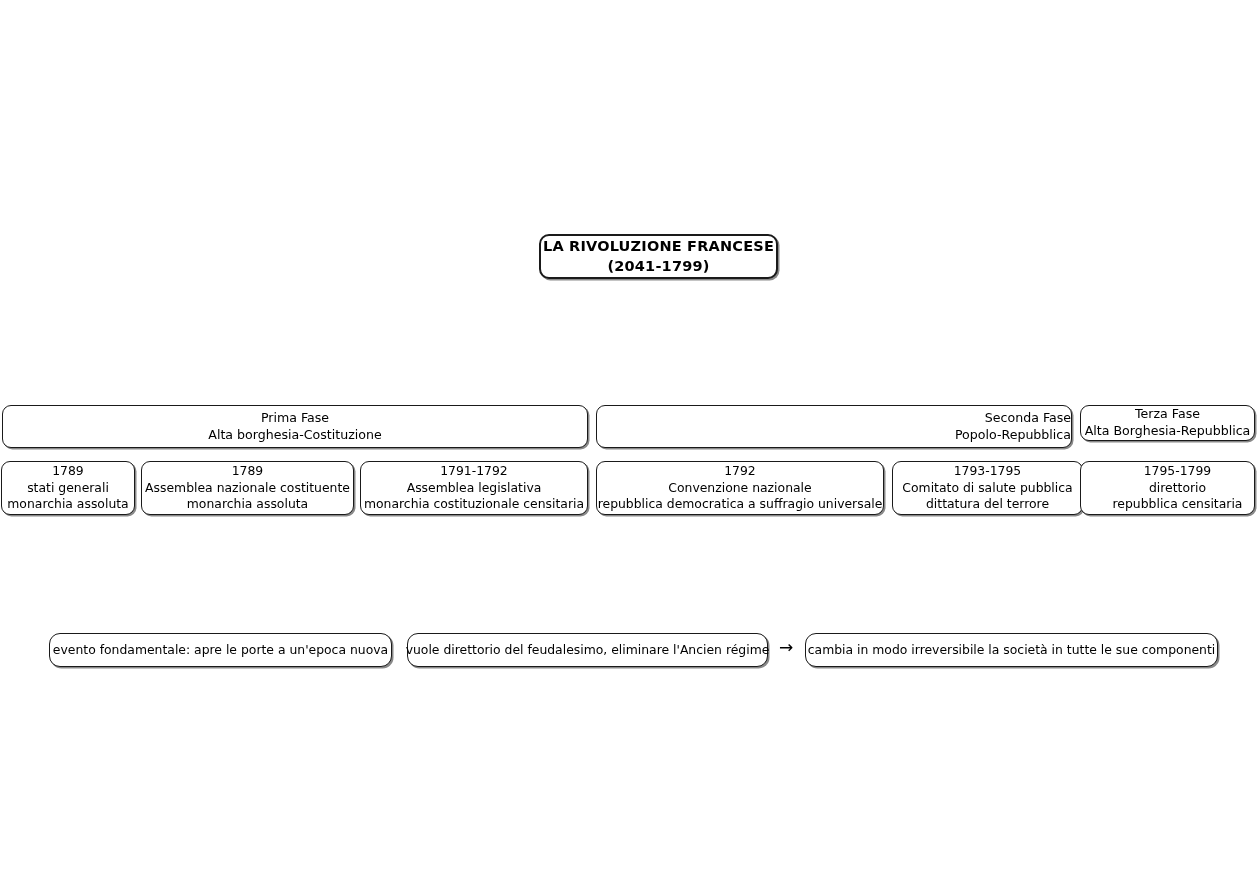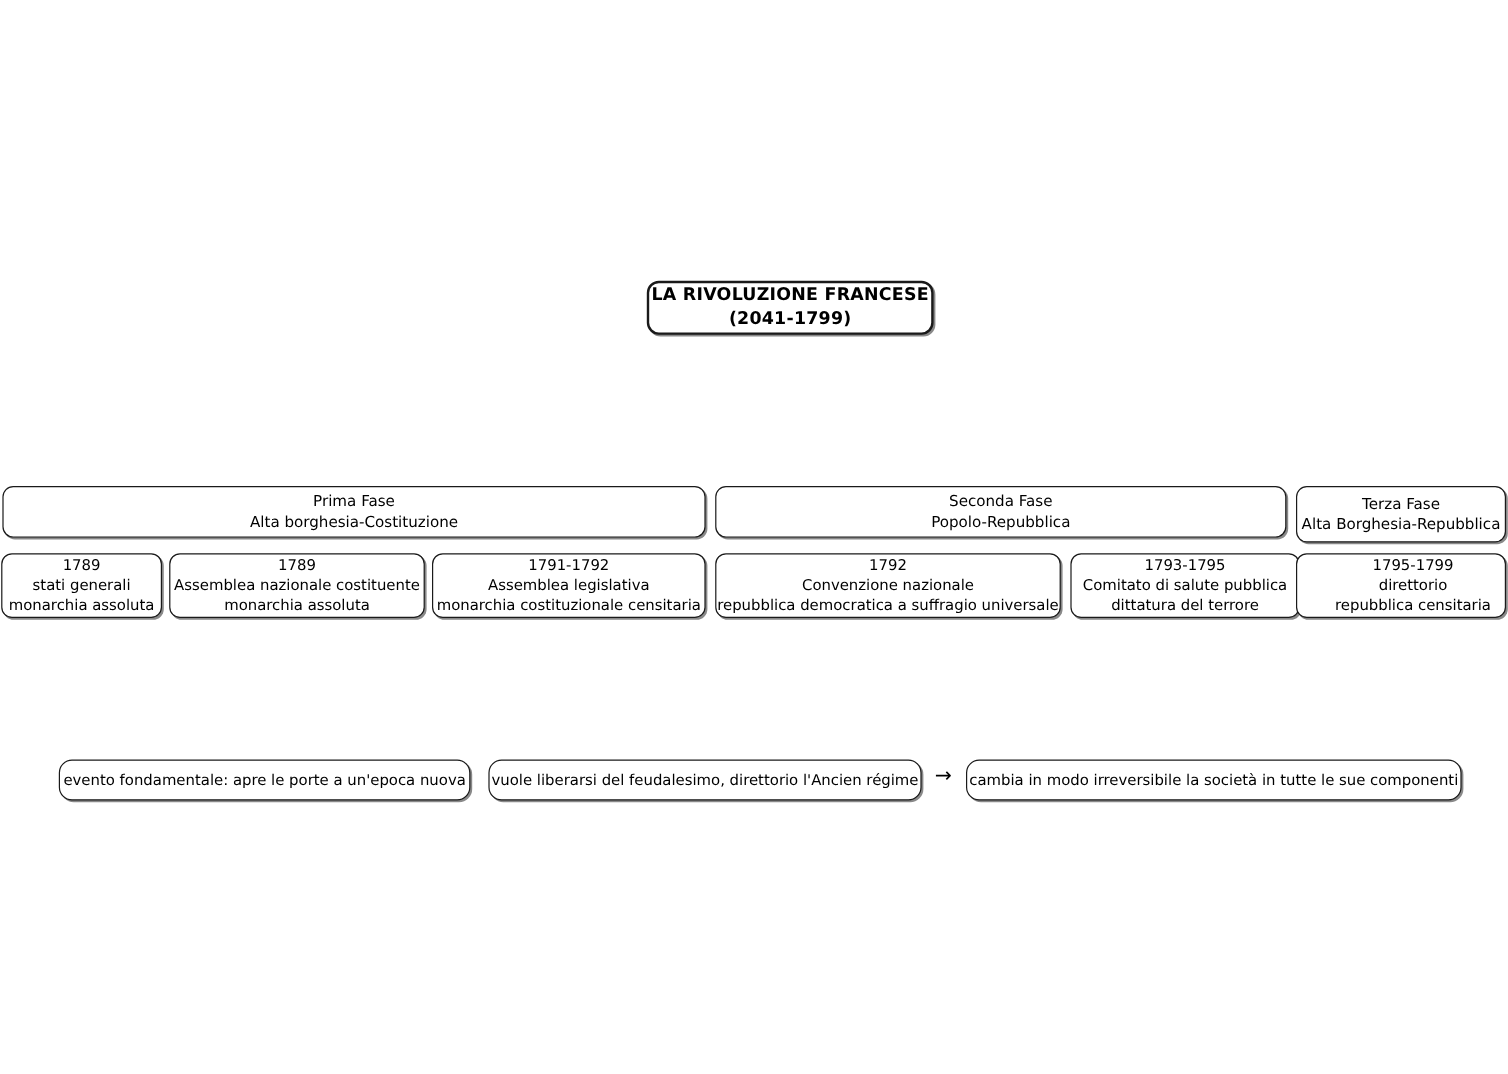--- a/index.html
+++ b/index.html
@@ -89,26 +89,26 @@
   <div class="node root" style="left:511px; top:234px; width:239px; height:45px;margin-left:28px;">
     <span class="line">LA RIVOLUZIONE FRANCESE</span>
     <span class="line">(2041-1799)</span>
   </div>
 
   <div class="node phase" style="left:2px; top:405px; width:586px; height:43px;">
     <span class="line">Prima Fase</span>
     <span class="line">Alta borghesia-Costituzione</span>
   </div>
 
-  <div class="node phase" style="left:596px; top:405px; width:476px; height:43px;">
+  <div class="node phase" style="left:596px; top:405px; width:476px; height:43px;align-items:flex-end;">
     <span class="line">Seconda Fase</span>
     <span class="line">Popolo-Repubblica</span>
   </div>
 
-  <div class="node phase" style="left:1080px; top:405px; width:175px; height:47px;">
+  <div class="node phase" style="left:1080px; top:405px; width:175px; height:36px;">
     <span class="line">Terza Fase</span>
     <span class="line">Alta Borghesia-Repubblica</span>
   </div>
 
   <div class="node event" style="left:1px; top:461px; width:134px; height:54px;">
     <span class="line">1789</span>
     <span class="line">stati generali</span>
     <span class="line">monarchia assoluta</span>
   </div>
 
@@ -140,21 +140,21 @@
     <span class="line">1795-1799</span>
     <span class="line">direttorio</span>
     <span class="line">repubblica censitaria</span>
   </div>
 
   <div class="node note" style="left:49px; top:633px; width:343px; height:27px;">
     <span class="line">evento fondamentale: apre le porte a un'epoca nuova</span>
   </div>
 
   <div class="node note" style="left:407px; top:633px; width:361px; height:27px;">
-    <span class="line">vuole liberarsi del feudalesimo, direttorio l'Ancien régime</span>
+    <span class="line">vuole direttorio del feudalesimo, eliminare l'Ancien régime</span>
   </div>
 
   <div class="arrow" style="left:775px; top:639px; width:22px;">→</div>
 
   <div class="node note" style="left:805px; top:633px; width:413px; height:27px;">
     <span class="line">cambia in modo irreversibile la società in tutte le sue componenti</span>
   </div>
 
 </div>
 

